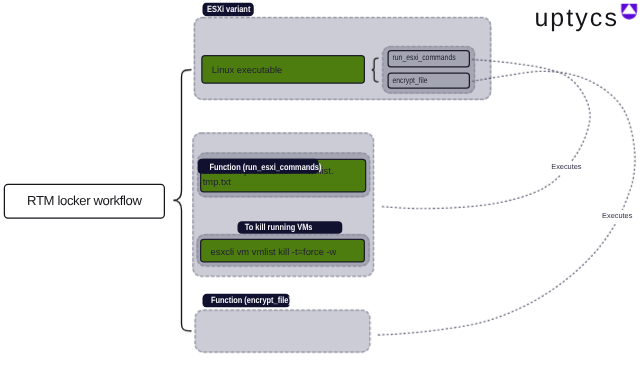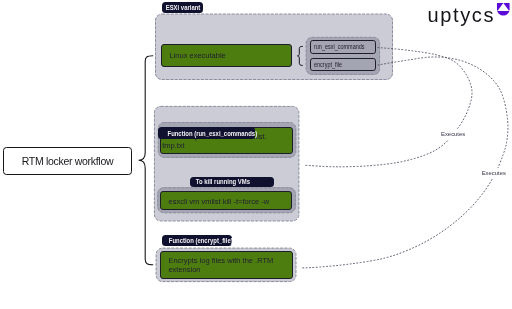--- a/index.html
+++ b/index.html
@@ -77,24 +77,20 @@
   </div>
   <div class="dashbox bg-mid" style="left:157.4px;top:187.4px;width:138.3px;height:25.9px;"></div>
   <div class="solidbox" style="left:160.2px;top:191.2px;width:132.1px;height:19.2px;padding-left:7.3px;padding-top:1.1px;">
     <span class="txt" style="font-size:7.5px;">esxcli vm vmlist kill -t=force -w</span>
   </div>
 
   <div class="tag" style="left:161.7px;top:235.1px;width:70.6px;height:10.6px;">
     <span>Function (encrypt_file)</span>
   </div>
   <div class="dashbox bg-light" style="left:155.6px;top:247.6px;width:140.9px;height:34.5px;"></div>
-  <div class="solidbox" style="left:160.1px;top:251.2px;width:132.6px;height:27.7px;padding-left:7.3px;">
-    <span class="txt" style="font-size:7.5px;line-height:9.3px;">Encrypts log files with the .RTM
-extension</span>
-  </div>
 
   <div class="rtm" style="left:2.5px;top:147px;width:129.9px;height:28.2px;align-items:center;">
     <span style="font-size:10.5px;letter-spacing:-0.3px;white-space:pre;">RTM locker workflow</span>
   </div>
 
   <div class="logo-text" style="left:427.5px;top:4px;font-size:20px;letter-spacing:1.64px;">uptycs</div>
 
   <svg class="lines" width="512" height="309">
     <g fill="none" stroke="#8d8e9f" stroke-width="1" stroke-dasharray="3 1.35">
       <rect x="155.5" y="14" width="237" height="65.5" rx="6.5"></rect>

